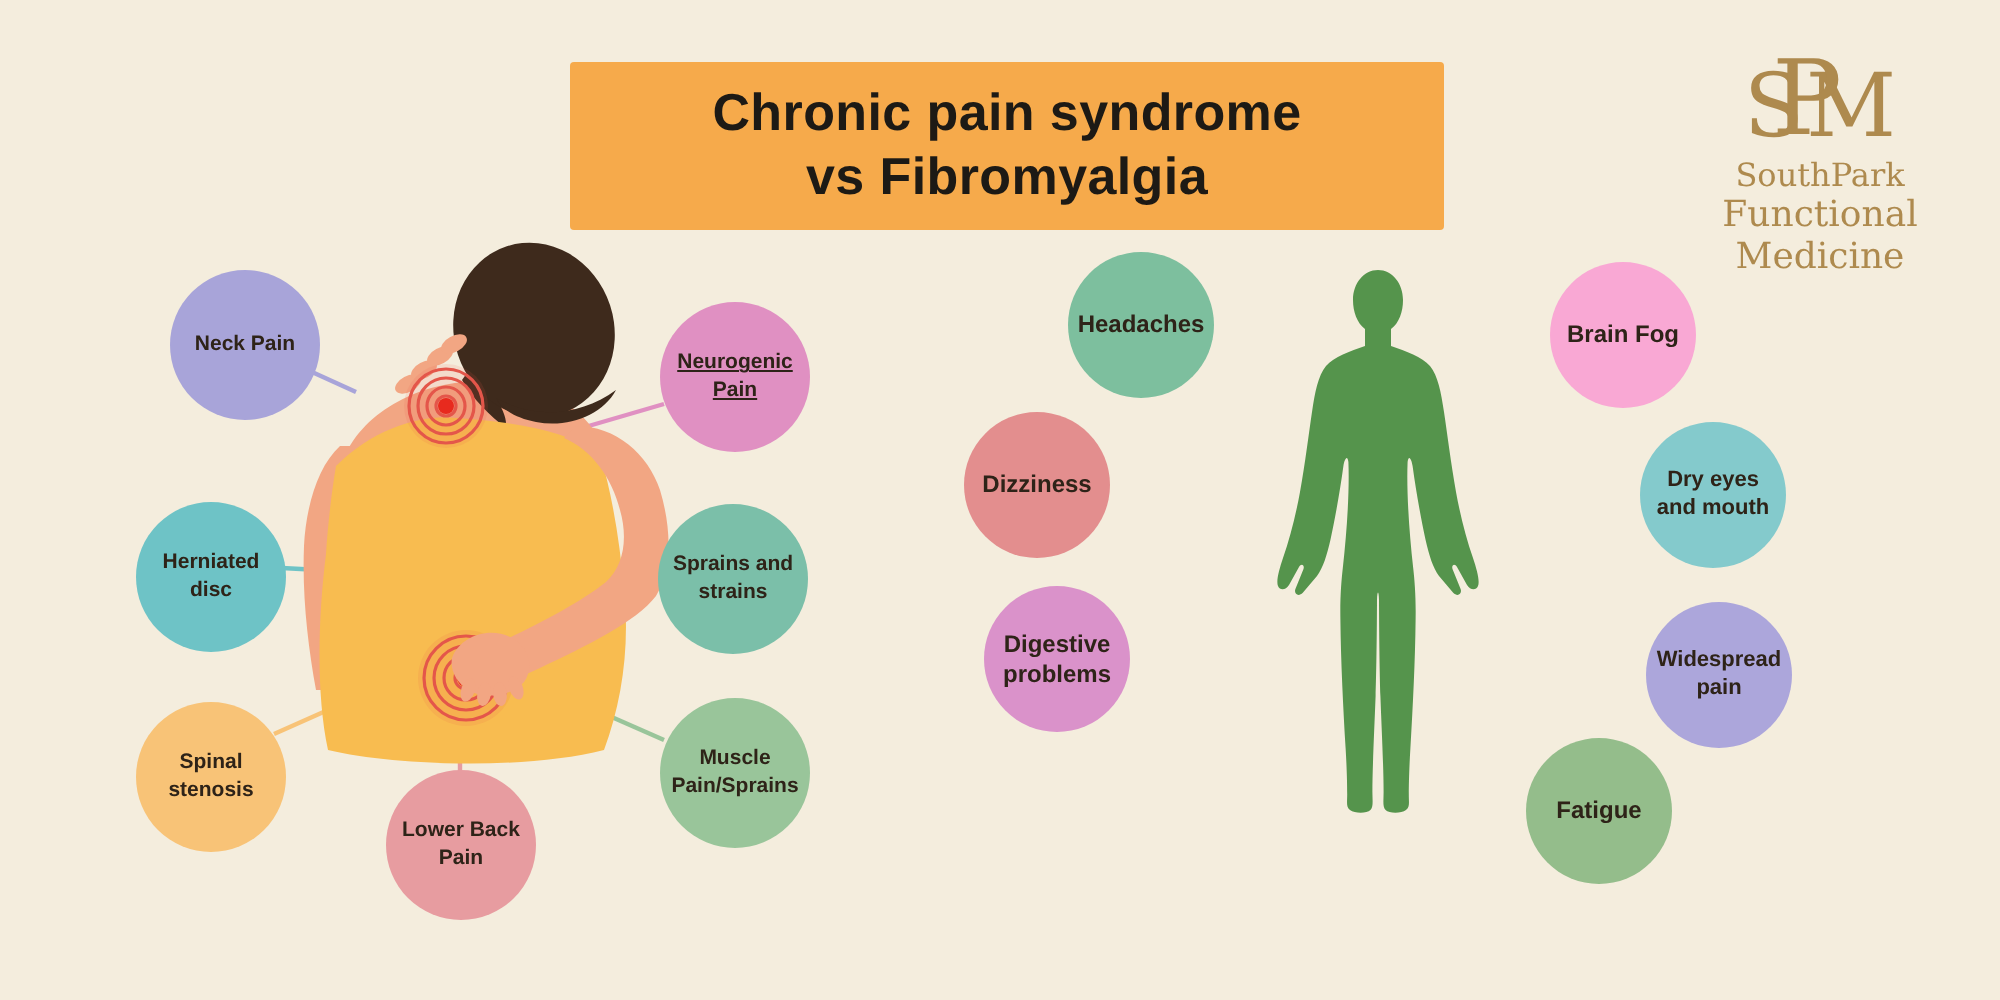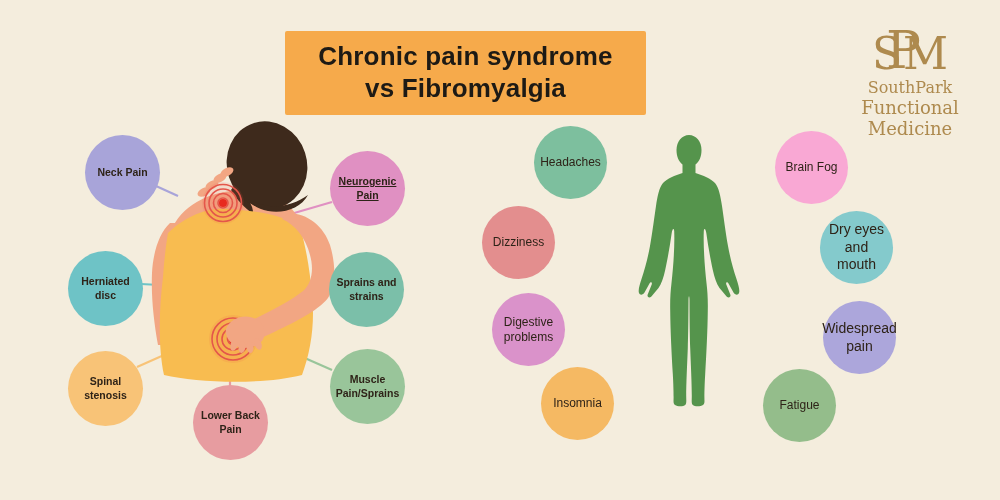--- a/index.html
+++ b/index.html
@@ -1,38 +1,38 @@
 <!DOCTYPE html>
 <html><head>
 <meta charset="utf-8">
 <style>
   html,body{margin:0;padding:0;}
   body{font-family:"Liberation Sans",sans-serif;}
   .canvas{position:relative;width:1000px;height:500px;overflow:hidden;background:#F4EDDD;}
 
   
-  .title-box{position:absolute;left:285px;top:31px;width:361px;height:84px;border-radius:2px;
+  .title-box{position:absolute;left:285px;top:31px;width:437px;height:84px;border-radius:2px;
     display:flex;flex-direction:column;align-items:center;justify-content:center;}
   .title-box .t{font-size:26px;font-weight:700;line-height:1.22;letter-spacing:.2px;color:#1D1A15;}
 
   
   .logo{position:absolute;left:828px;top:12px;width:164px;text-align:center;color:#AE8A4E;}
   .monogram{font-family:"DejaVu Serif",serif;height:64px;display:flex;align-items:flex-end;justify-content:center;line-height:1;}
   .monogram .m-s{font-size:44px;}
   .monogram .m-p{font-size:52px;margin-left:-16px;position:relative;z-index:2;}
   .monogram .m-m{font-size:44px;margin-left:-18px;}
   .logo-line1{font-family:"DejaVu Serif",serif;font-size:16px;margin-top:2px;}
   .logo-line2{font-family:"DejaVu Serif",serif;font-size:18px;}
 
   
   .bubble{position:absolute;border-radius:50%;display:flex;align-items:center;justify-content:center;
     text-align:center;color:#2E2318;padding:4px;box-sizing:border-box;}
   .bubble.left-b{width:75px;height:75px;font-size:10.5px;font-weight:700;line-height:1.25;}
-  .bubble.right-b{width:73px;height:73px;font-size:12px;font-weight:400;line-height:1.25;}
-  .bubble.small-t{font-size:14px;}
+  .bubble.right-b{width:73px;height:73px;font-size:12px;font-weight:700;line-height:1.25;}
+  .bubble.small-t{font-size:11px;}
 
   .overlay{position:absolute;left:0;top:0;}
 </style>
 </head>
 <body>
 
 <div class="canvas">
 
   <div class="title-box" style="background-color: rgb(246, 170, 75);">
     <div class="t">Chronic pain syndrome</div>
@@ -138,16 +138,15 @@
   <div class="bubble left-b" style="left: 68px; top: 351px; background-color: rgb(248, 195, 119);">Spinal stenosis</div>
   <div class="bubble left-b" style="left: 330px; top: 349px; background-color: rgb(153, 197, 154);">Muscle Pain/Sprains</div>
   <div class="bubble left-b" style="left: 193px; top: 385px; background-color: rgb(231, 156, 160);">Lower Back Pain</div>
 
   <div class="bubble right-b" style="left: 534px; top: 126px; background-color: rgb(125, 191, 158);">Headaches</div>
   <div class="bubble right-b" style="left: 775px; top: 131px; background-color: #f9a8d4;">Brain Fog</div>
   <div class="bubble right-b" style="left: 482px; top: 206px; background-color: rgb(227, 142, 142);">Dizziness</div>
   <div class="bubble right-b small-t" style="left: 820px; top: 211px; background-color: rgb(132, 202, 204);">Dry eyes and mouth</div>
   <div class="bubble right-b" style="left: 492px; top: 293px; background-color: rgb(218, 146, 202);">Digestive problems</div>
   <div class="bubble right-b small-t" style="left: 823px; top: 301px; background-color: rgb(172, 166, 219);">Widespread pain</div>
-  <div class="bubble right-b" style="left: 541px; top: 367px; background-color: rgb(245, 185, 99);">Insomnia</div>
   <div class="bubble right-b" style="left: 763px; top: 369px; background-color: rgb(148, 189, 139);">Fatigue</div>
 
 </div>
 
 </body></html>

